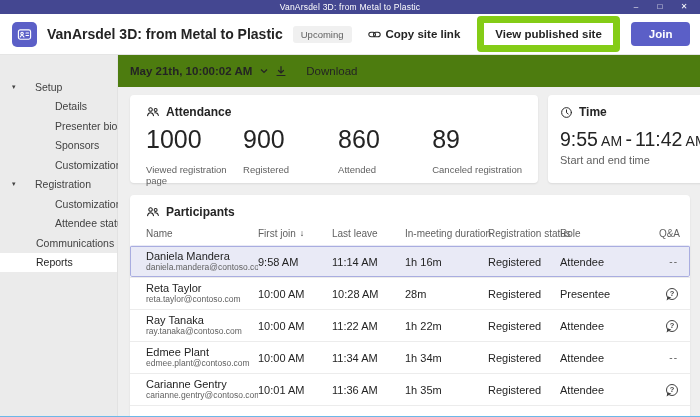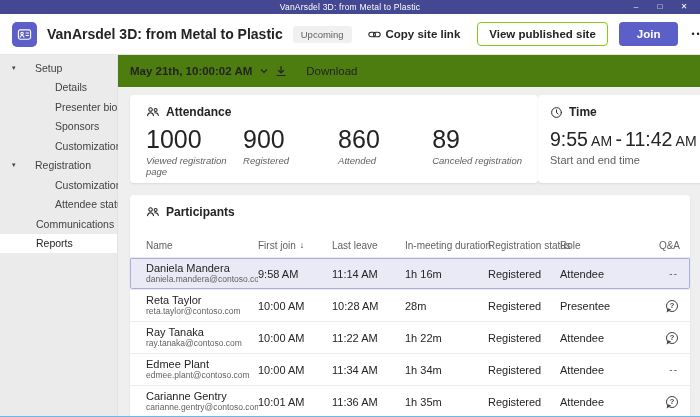--- a/index.html
+++ b/index.html
@@ -14,60 +14,60 @@
   .titlebar-title{font-size:8.5px;letter-spacing:.2px;}
   .win-controls{position:absolute;right:4px;top:0;height:100%;display:flex;align-items:center;}
   .win-btn{width:24px;text-align:center;font-size:8px;color:#fff;line-height:14px;cursor:default;}
   
   .appheader{height:41px;background:#fff;border-bottom:1px solid #e5e5e5;display:flex;align-items:center;padding:0 12px;gap:10px;}
   .app-icon{width:25px;height:25px;border-radius:5px;background:#5b5fc7;display:flex;align-items:center;justify-content:center;flex:none;}
   .app-title{font-size:14px;font-weight:700;color:#242424;white-space:nowrap;}
   .badge{background:#f0f0f0;color:#616161;font-size:9.5px;padding:3px 8px;border-radius:3px;white-space:nowrap;}
   .header-actions{margin-left:auto;display:flex;align-items:center;gap:11px;}
   .link-btn{display:flex;gap:5px;align-items:center;font-size:11.5px;font-weight:600;color:#242424;background:none;border:none;cursor:pointer;white-space:nowrap;}
-  .outline-btn{background:#fff;border:1px solid #84cc16;border-radius:4px;padding:5px 11px;font-size:11.5px;font-weight:600;color:#242424;cursor:pointer;white-space:nowrap;}
+  .outline-btn{background:#fff;border:7px solid #84cc16;border-radius:4px;padding:5px 11px;font-size:11.5px;font-weight:600;color:#242424;cursor:pointer;white-space:nowrap;}
   .primary-btn{background:#5b5fc7;color:#fff;border:none;border-radius:4px;padding:6px 18px;font-size:11.5px;font-weight:600;cursor:pointer;}
   .more-btn{background:none;border:none;font-size:9px;letter-spacing:2px;color:#242424;cursor:pointer;padding:0 2px;}
   
   .bodyrow{display:flex;height:362px;}
-  .sidebar{width:118px;background:#ebebeb;padding-top:3px;border-right:1px solid #e2e2e2;flex:none;}
+  .sidebar{width:118px;background:#ebebeb;padding-top:22px;border-right:1px solid #e2e2e2;flex:none;}
   .side-row{height:19.5px;display:flex;align-items:center;font-size:10.5px;color:#424242;cursor:pointer;white-space:nowrap;}
   .side-group{padding-left:12px;}
   .caret{font-size:7px;width:10px;color:#424242;}
   .side-group .glabel{margin-left:13px;}
   .side-sub{padding-left:55px;}
   .side-top{padding-left:36px;}
   .side-row.selected{background:#fff;color:#242424;font-weight:400;}
   
   .main{flex:1;display:flex;flex-direction:column;min-width:0;background:#efefef;}
   .toolbar{height:32px;background:#4d7c0f;display:flex;align-items:center;justify-content:flex-start;padding:0 12px;flex:none;}
   .date-select{display:flex;align-items:center;gap:7px;font-size:11.5px;font-weight:600;color:#242424;cursor:pointer;}
   .download-btn{display:flex;align-items:center;gap:19px;font-size:11.5px;color:#242424;background:none;border:none;cursor:pointer;}
   .content{padding:8px 10px 0 12px;display:flex;flex-direction:column;flex:1;}
-  .cards-row{display:flex;flex:none;}
+  .cards-row{display:flex;gap:10px;flex:none;}
   .card{background:#fff;border-radius:4px;box-shadow:0 1px 2px rgba(0,0,0,.09);}
   .attendance{width:408px;height:88px;padding:10px 16px;flex:none;}
   .time-card{flex:1;height:88px;padding:10px 12px;}
   .card-header{display:flex;align-items:center;gap:6px;font-size:12px;font-weight:700;color:#242424;}
   .stats{display:flex;margin-top:8px;}
   .stat:nth-child(1){width:100px;}
   .stat:nth-child(2){width:98px;}
   .stat:nth-child(3){width:97px;}
   .stat:nth-child(4){flex:1;}
   .stat-value{font-size:25px;color:#242424;line-height:1.02;font-weight:400;}
-  .stat-label{font-size:9.5px;color:#616161;margin-top:2px;line-height:1.25;white-space:nowrap;font-style:italic;}
+  .stat-label{font-size:9.5px;color:#616161;margin-top:11px;line-height:1.25;white-space:nowrap;}
   .stat:nth-child(1) .stat-label{max-width:82px;white-space:normal;}
   .time-value{margin-top:9px;font-size:19.5px;color:#242424;display:flex;align-items:baseline;gap:3px;white-space:nowrap;}
   .meridiem{font-size:14px;letter-spacing:.3px;}
   .time-sub{font-size:11px;color:#616161;margin-top:3px;}
   
   .participants{margin-top:12px;height:300px;border-radius:4px 4px 0 0;padding-top:10px;flex:none;}
   .p-header{padding:0 16px;}
   .thead,.trow{display:grid;grid-template-columns:112px 74px 73px 83px 72px 75px 1fr;padding:0 10px 0 16px;align-items:center;}
-  .thead{height:24px;font-size:10px;color:#616161;margin-top:14px;}
+  .thead{height:24px;font-size:10px;color:#616161;margin-top:2px;}
   .th{display:flex;align-items:center;gap:4px;cursor:pointer;white-space:nowrap;}
   .th-qa{justify-content:flex-end;}
   .sort-arrow{font-size:9px;color:#242424;}
   .trow{height:32px;border-top:1px solid #ececec;font-size:11px;color:#242424;cursor:pointer;}
   .trow.selected{background:#e9eaf6;box-shadow:inset 0 0 0 1px #a9ade0;border-top-color:transparent;border-radius:2px;}
   .name-cell{line-height:1.1;}
   .pname{font-size:11px;color:#242424;}
   .pemail{font-size:8.5px;color:#616161;margin-top:1px;white-space:nowrap;overflow:hidden;}
   .qa-cell{display:flex;justify-content:flex-end;align-items:center;padding-right:2px;}
   .qa-dash{color:#616161;font-size:10px;letter-spacing:1px;}

